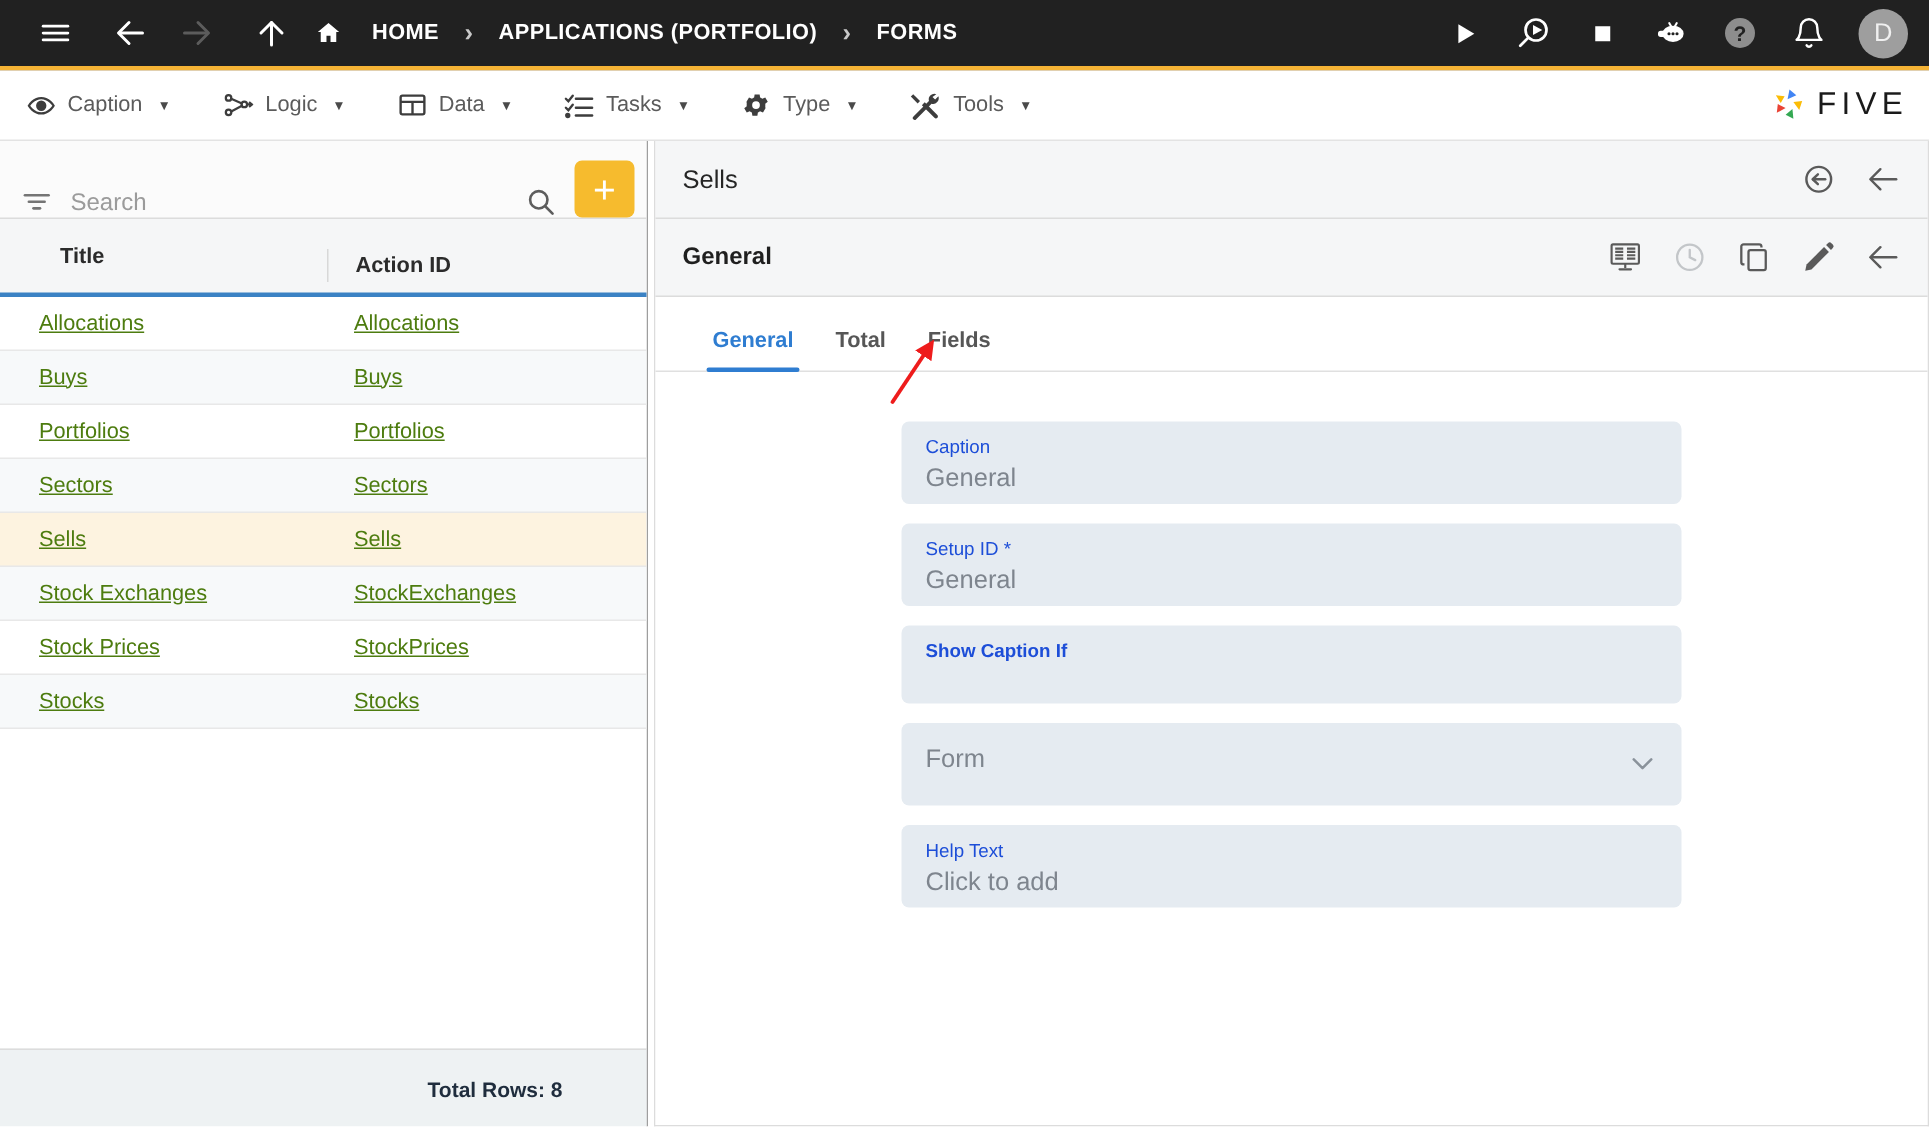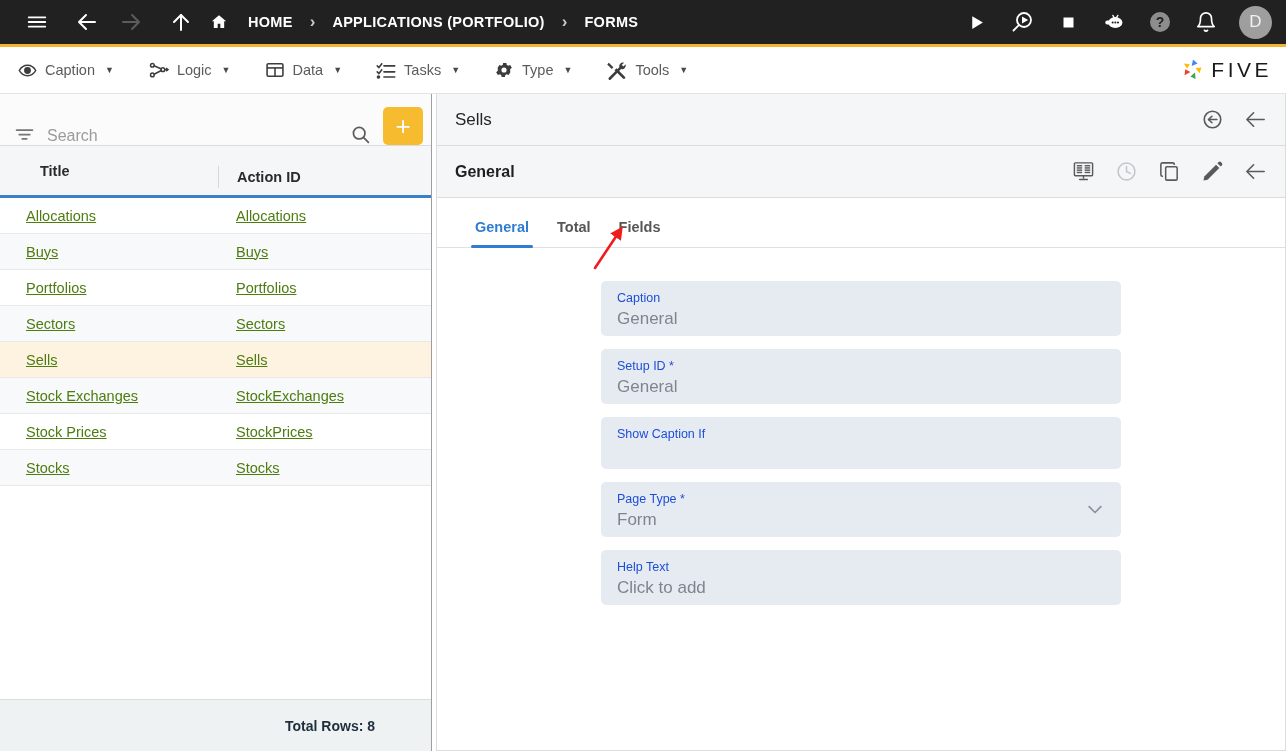--- a/index.html
+++ b/index.html
@@ -224,21 +224,21 @@
   .field {
     width: 520px;
     background: #e5ebf1;
     border-radius: 5px;
     margin-bottom: 13px;
     padding: 10px 16px 0 16px;
     position: relative;
     cursor: text;
   }
   .field.h-short { height: 55px; }
-  .field.h-tall  { height: 52px; }
+  .field.h-tall  { height: 52px; font-weight: bold; }
   .flabel {
     font-size: 12.5px; color: #1d4ed8; line-height: 14px;
   }
   .fvalue {
     font-size: 17px; color: #7e858e; margin-top: 3px;
     line-height: 22px;
   }
   .field .chev {
     position: absolute; right: 16px; top: 50%;
     transform: translateY(-45%);
@@ -593,21 +593,20 @@
           <div class="flabel">Setup ID *</div>
           <div class="fvalue">General</div>
         </div>
 
         <div class="field h-tall">
           <div class="flabel">Show Caption If</div>
           <div class="fvalue"></div>
         </div>
 
         <div class="field h-short">
-          <div class="flabel">Page Type *</div>
           <div class="fvalue">Form</div>
           <span class="chev">
             <svg width="20" height="20" viewBox="0 0 24 24" fill="none" stroke="currentColor" stroke-width="2" stroke-linecap="round" stroke-linejoin="round">
                 <polyline points="5,9 12,16 19,9"></polyline>
               </svg>
           </span>
         </div>
 
         <div class="field h-short">
           <div class="flabel">Help Text</div>

